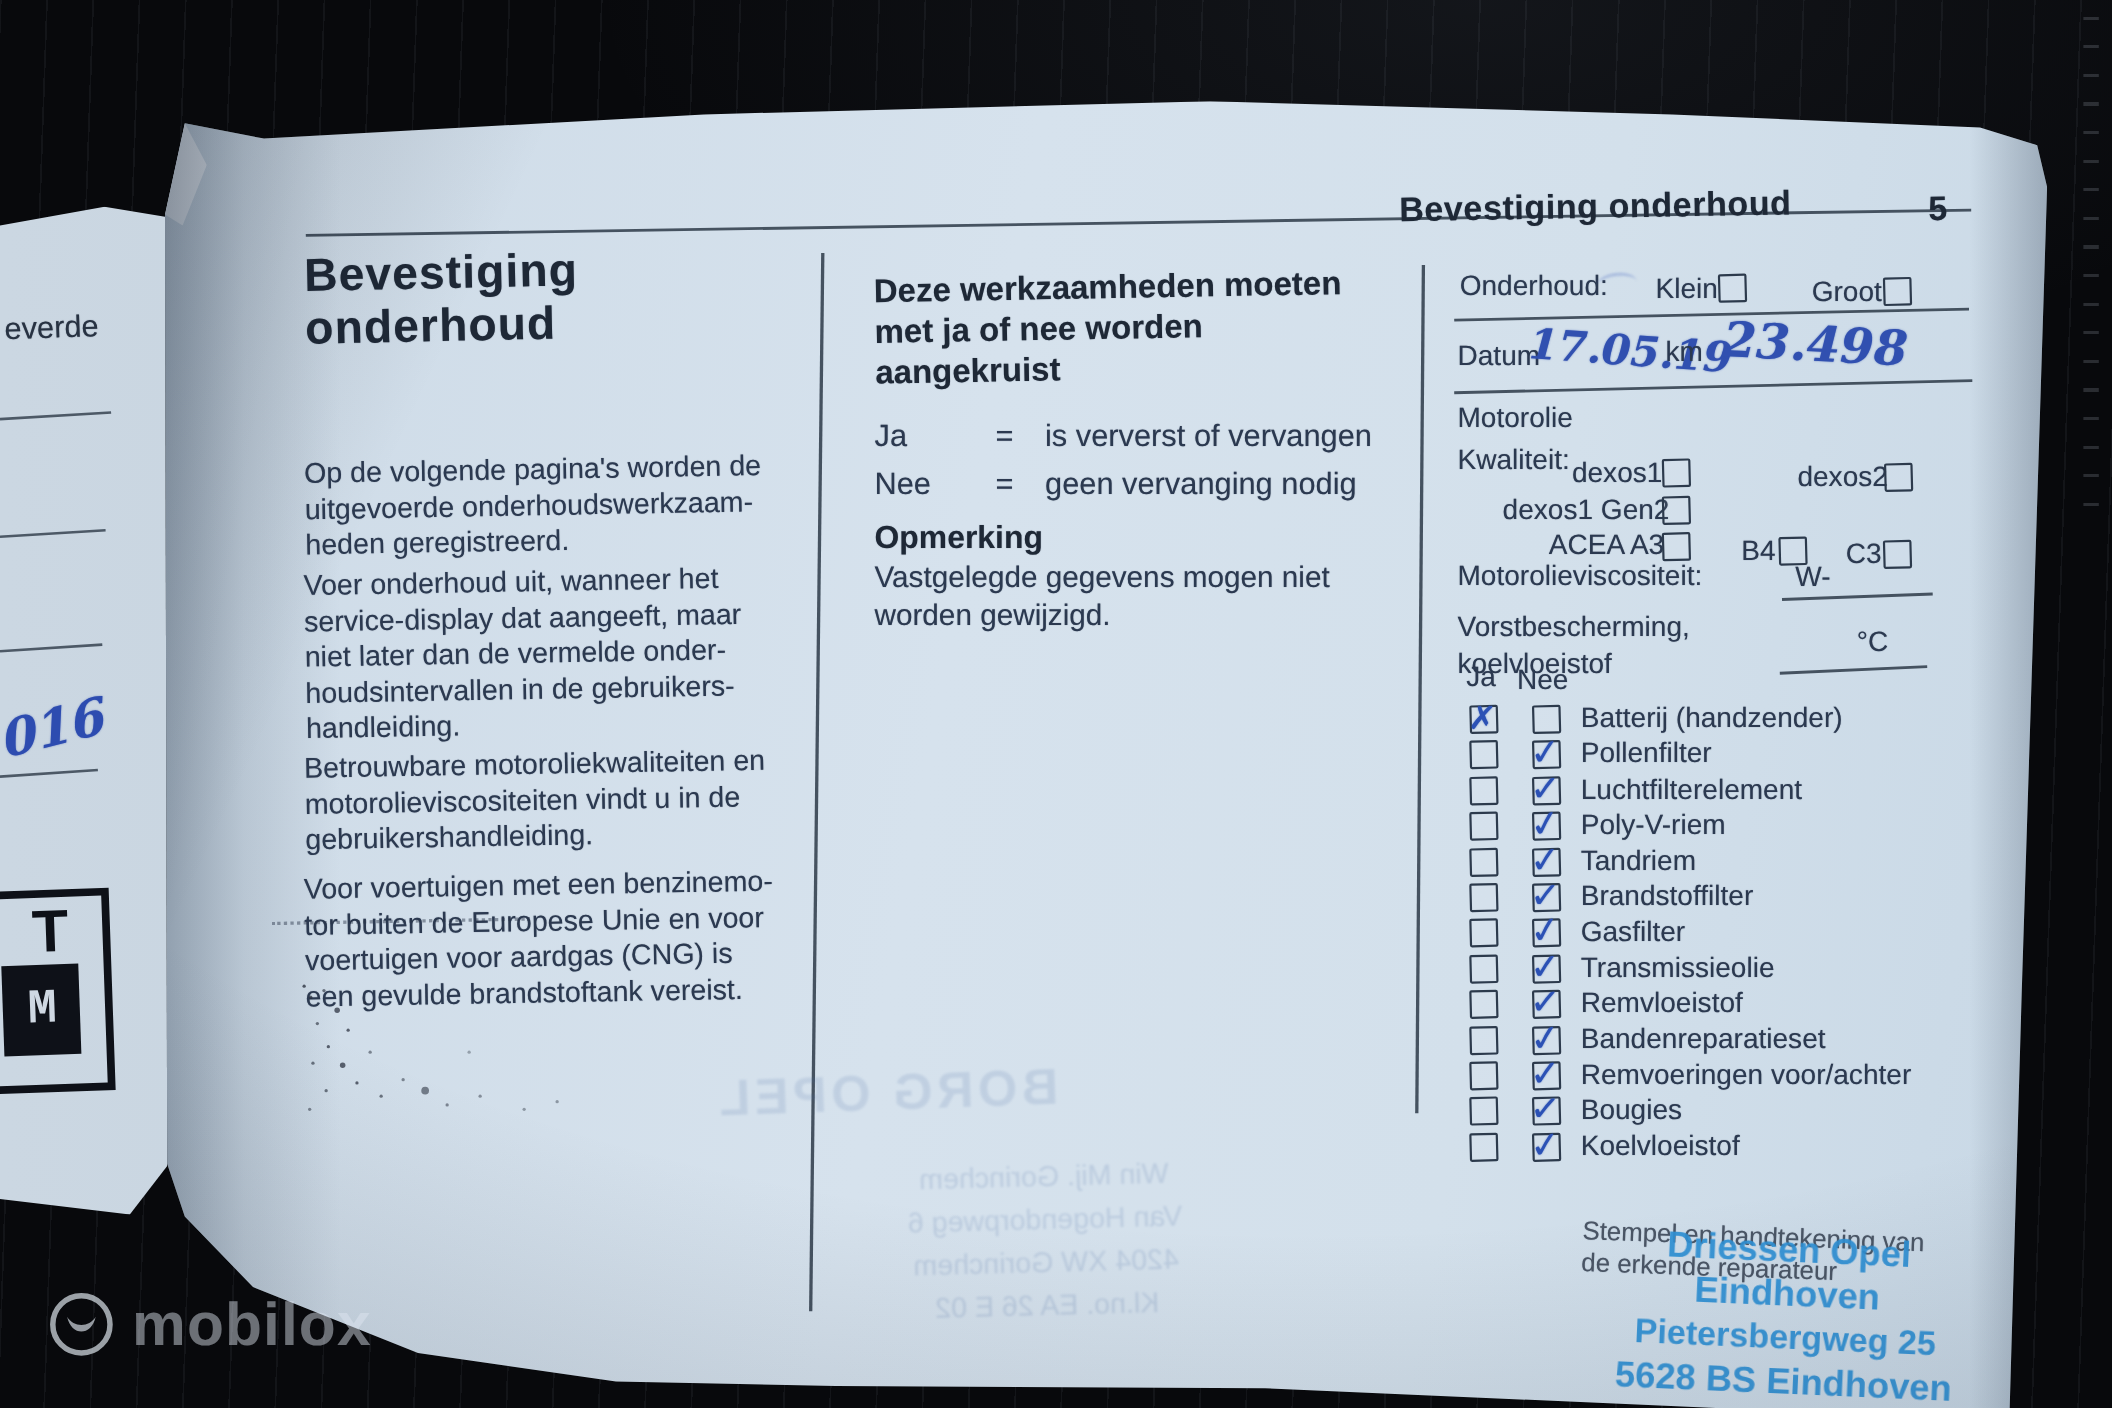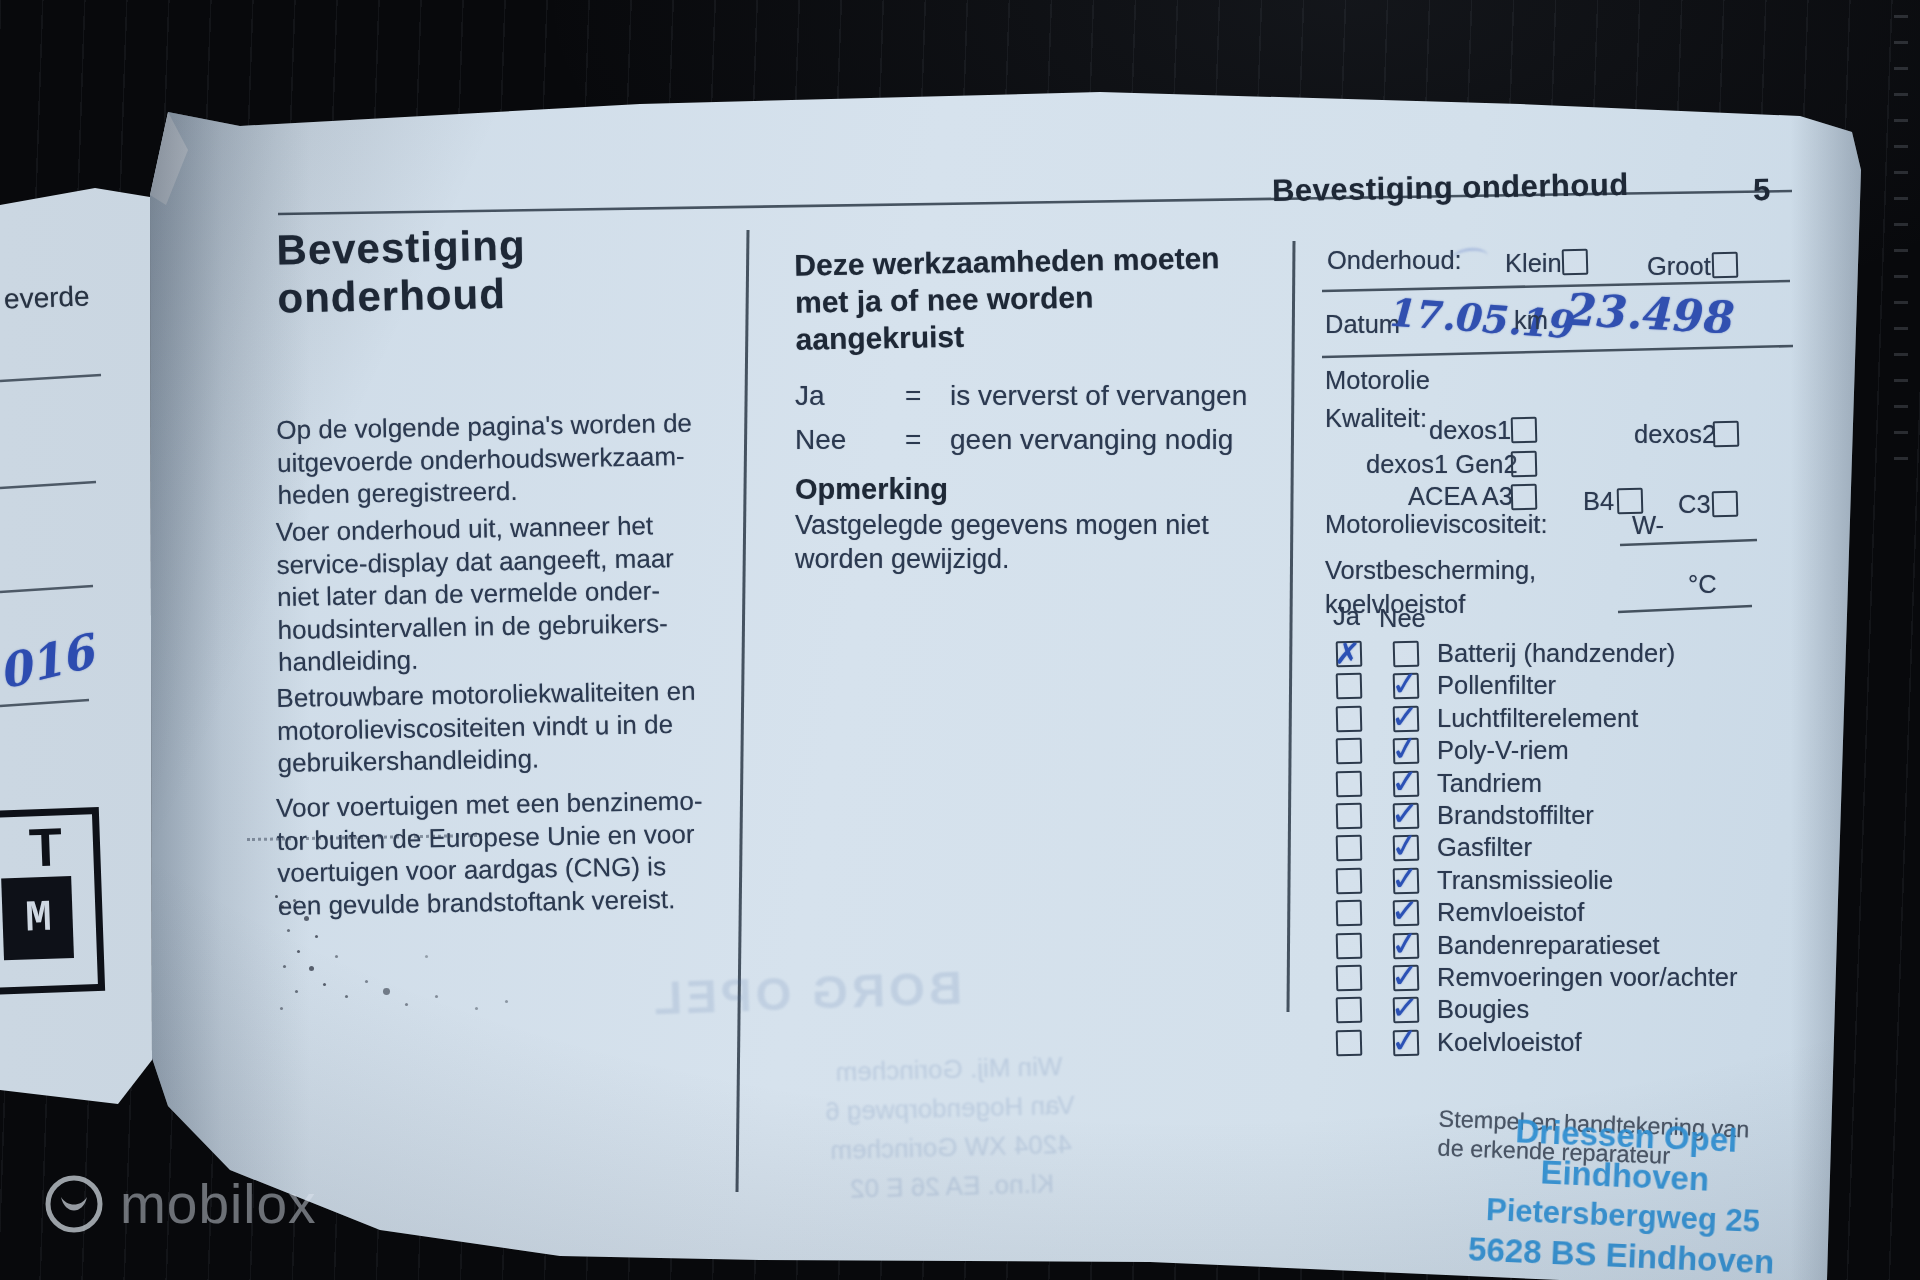--- a/index.html
+++ b/index.html
@@ -111,21 +111,21 @@
 
   .stamp-cap{left:1438px;top:1110px;font-size:23.5px;line-height:29px;color:#3c4757;opacity:.9;
     transform:rotate(2deg)}
   .stamp{position:absolute;left:1448px;top:1116px;width:350px;text-align:center;transform:rotate(2.5deg);
     color:#2e90d4;font-weight:bold;line-height:40px;opacity:.92;filter:blur(.3px)}
   .stamp .s0{font-size:33px}.stamp .s1{font-size:31px}.stamp .s2{font-size:33px}.stamp .s3{font-size:33px}
 
   
   .watermark{position:absolute;left:42px;top:1172px;display:flex;align-items:center;gap:14px;
     opacity:.85;filter:blur(.3px);z-index:9}
-  .watermark .wm-text{font-size:55px;font-weight:normal;letter-spacing:1px;color:rgba(222,230,240,.55)}
+  .watermark .wm-text{font-size:55px;font-weight:bold;letter-spacing:1px;color:rgba(222,230,240,.55)}
 
   svg.lines{position:absolute;inset:0;width:1920px;height:1280px;pointer-events:none}
 </style>
 </head>
 <body>
 
 <div class="bg-dots"></div>
 
 <div class="prev-page">
   <span class="prev-text">everde</span>

